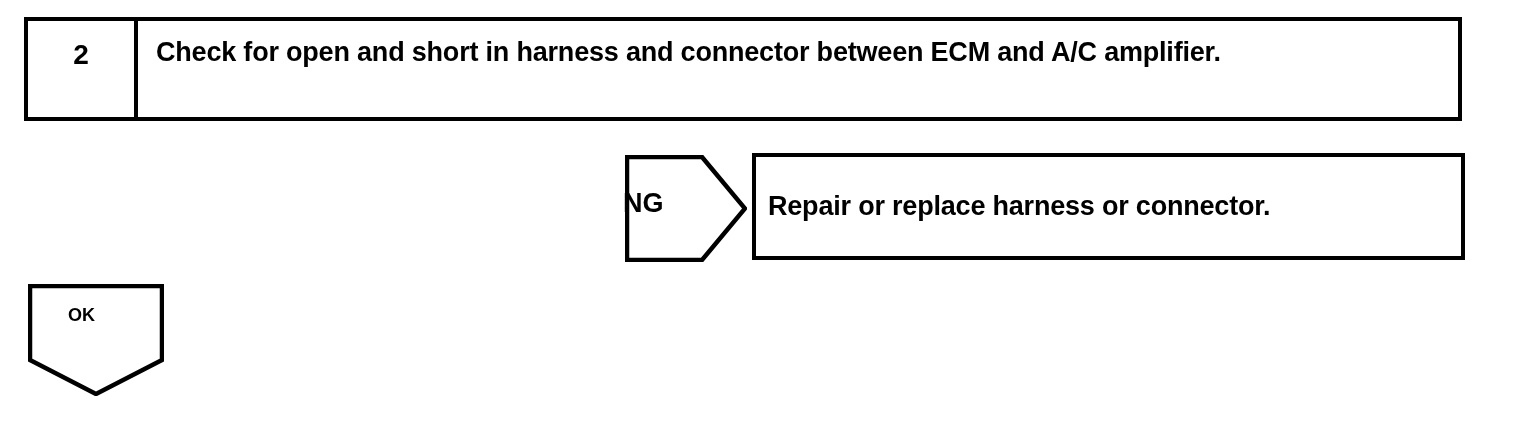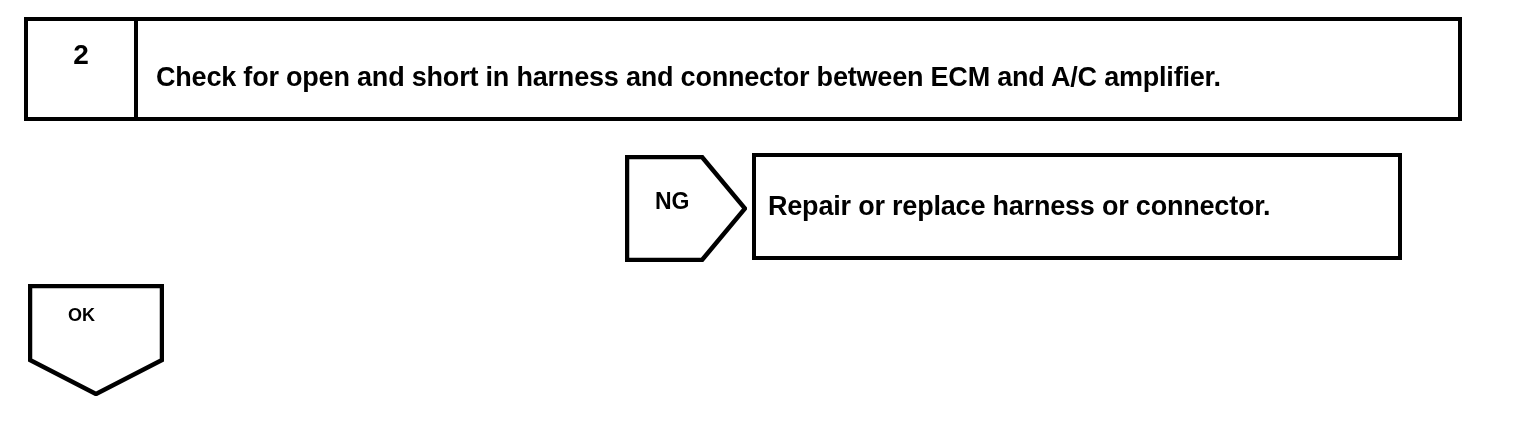--- a/index.html
+++ b/index.html
@@ -56,21 +56,21 @@
     white-space: nowrap;
   }
 
   .step-text-cell {
     position: absolute;
     left: 114px;
     top: 0;
     right: 0;
     height: 100%;
     display: flex;
-    align-items: center;
+    align-items: flex-start;
   }
 
   .step-text {
     font-size: 27px;
     font-weight: bold;
     line-height: 29px;
     letter-spacing: -0.2px;
     margin: 17px 0 0 14px;
     max-width: 1290px;
   }
@@ -83,33 +83,33 @@
     width: 122px;
     height: 107px;
   }
   .ng-chevron svg {
     display: block;
     width: 122px;
     height: 107px;
   }
   .ng-label {
     position: absolute;
-    left: 655px;
+    left: 623px;
     top: 190px;
-    font-size: 23px;
+    font-size: 27px;
     font-weight: bold;
     line-height: 1;
     letter-spacing: 0px;
   }
 
   .result-box {
     position: absolute;
     left: 752px;
     top: 153px;
-    width: 650px;
+    width: 713px;
     height: 107px;
     box-sizing: border-box;
     border: 4px solid #000000;
     background: #ffffff;
     padding-left: 12px;
   }
   .result-text {
     position: absolute;
     left: 12px;
     top: 35px;

